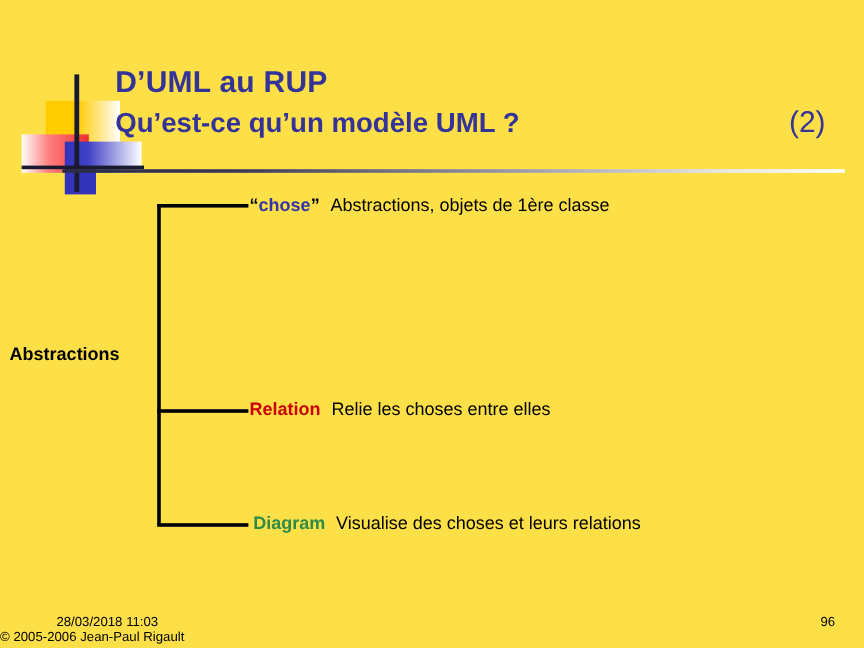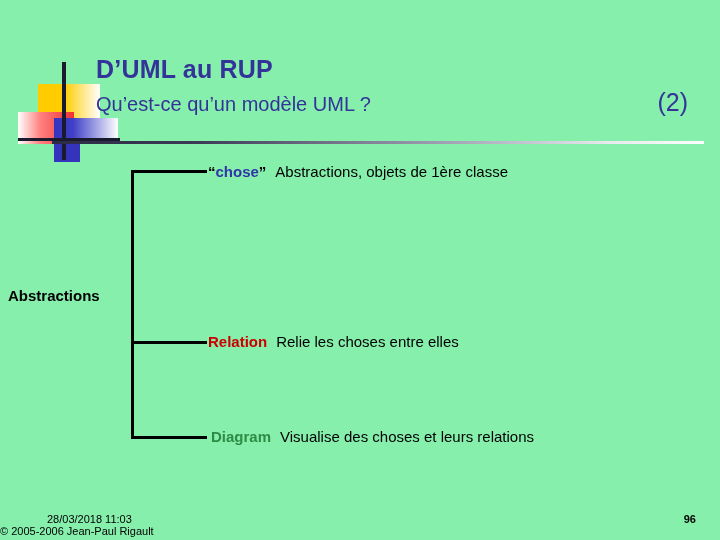--- a/index.html
+++ b/index.html
@@ -9,21 +9,21 @@
     background: #ffffff;
   }
   body {
     font-family: "Liberation Sans", sans-serif;
   }
 
   #slide {
     position: relative;
     width: 720px;
     height: 540px;
-    background: #86efac;
+    background: #fde047;
     overflow: hidden;
   }
 
   
   #logo {
     position: absolute;
     left: 18px;
     top: 62px;
     width: 102px;
     height: 98px;
@@ -91,22 +91,22 @@
     line-height: 30px;
     letter-spacing: 0.2px;
   }
   #title-line2-row {
     display: flex;
     align-items: baseline;
     justify-content: space-between;
     margin-top: 2px;
   }
   #title-line2 {
-    font-size: 20px;
-    font-weight: normal;
+    font-size: 23px;
+    font-weight: bold;
     color: #333399;
     line-height: 32px;
   }
   #slide-index {
     font-size: 25px;
     font-weight: normal;
     color: #333399;
     line-height: 32px;
     padding-right: 8px;
     white-space: nowrap;
@@ -214,21 +214,21 @@
     top: 12px;
     width: 720px;
     text-align: left;
     font-weight: normal;
     white-space: nowrap;
   }
   #footer-page {
     position: absolute;
     right: 24px;
     top: 0;
-    font-weight: bold;
+    font-weight: normal;
     white-space: nowrap;
     margin-left: 28px;
   }
 </style>
 </head>
 <body>
 
 <div id="slide">
 
   <div id="logo">

